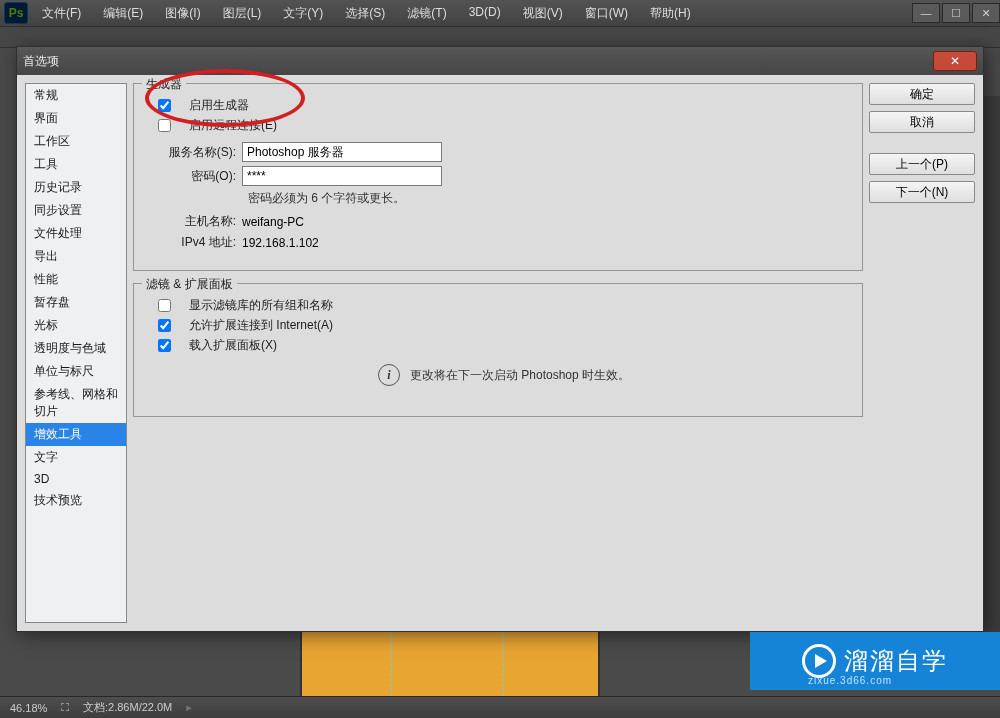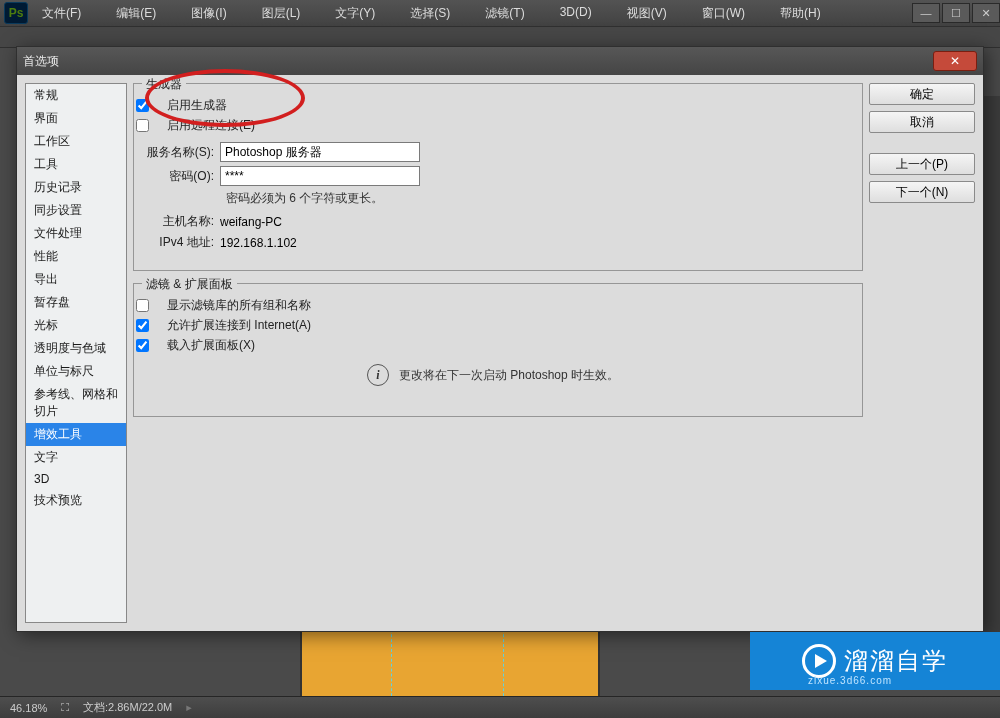--- a/index.html
+++ b/index.html
@@ -1,21 +1,21 @@
 <!DOCTYPE html>
 <html><head>
 <meta charset="utf-8">
 <style>
 * { box-sizing: border-box; margin: 0; padding: 0; font-family: "Microsoft YaHei", "SimSun", sans-serif; }
 html, body { width: 1000px; height: 718px; overflow: hidden; background: #3a3a3a; }
 
 
 .app-bar { height: 26px; background: linear-gradient(#535353, #424242); display: flex; align-items: center; color: #ddd; font-size: 12px; }
 .ps-logo { width: 24px; height: 22px; margin: 0 6px 0 4px; background: #001a33; border-radius: 3px; display: flex; align-items: center; justify-content: center; color:#4d7c0f; font-weight:bold; font-size:12px; border:1px solid #0a3a5c;}
-.menubar { display: flex; gap: 19px; }
+.menubar { display: flex; gap: 6px; }
 .menubar span { padding: 3px 8px; cursor: default; }
 .window-ctrls { margin-left: auto; display: flex; }
 .window-ctrls .ctrl { width: 28px; height: 20px; background: #5a5a5a; border:1px solid #2a2a2a; display:flex; align-items:center; justify-content:center; color:#ccc; font-size:11px; margin-left:2px; }
 
 
 .second-bar { height: 22px; background: #474747; border-top:1px solid #303030; border-bottom:1px solid #303030; }
 
 
 .workspace { position:absolute; top:48px; left:0; right:0; bottom:0; background:#4a4a4a; }
 .doc-frame { position:absolute; left:300px; top:540px; width:300px; height:120px; background:#e8a532; border:2px solid #333; }
@@ -46,21 +46,21 @@
 
 .sidebar { width:102px; border:1px solid #888; background:#eef0f1; font-size:12px; overflow:auto; }
 .sidebar-item { padding:3px 8px; cursor:default; color:#1a1a1a; }
 .sidebar-item.selected { background:#2a84e8; color:#fff; }
 
 .content { flex:1; position:relative; }
 
 .btn-col { width:106px; display:flex; flex-direction:column; gap:6px; }
 .win-btn { height:22px; border:1px solid #8a8a8a; background: linear-gradient(#f5f5f5,#dedede); border-radius:2px; font-size:12px; text-align:center; line-height:20px; }
 
-.group-box { border:1px solid #969696; margin-bottom:12px; position:relative; padding:10px 12px 12px 2px; font-size:12px; background:#dcdcdc; }
+.group-box { border:1px solid #969696; margin-bottom:12px; position:relative; padding:10px 12px 12px 24px; font-size:12px; background:#dcdcdc; }
 .group-box .legend { position:absolute; top:-8px; left:8px; background:#dcdcdc; padding:0 4px; font-size:12px; color:#222; }
 
 .form-row { display:flex; align-items:center; margin:4px 0; }
 .form-row .lbl { width:84px; text-align:right; padding-right:6px; color:#222; }
 .form-row input[type=text], .form-row input[type=password] { width:200px; height:20px; border:1px solid #7a7a7a; background:#fff; padding:0 4px; font-size:12px; }
 .hint { margin-left:90px; color:#333; }
 
 .chk-row { display:flex; align-items:center; gap:18px; margin:3px 0; font-size:12px; color:#222; }
 .chk-row input { width:13px; height:13px; }
 
@@ -115,22 +115,22 @@
   <div class="dialog-body">
 
     <div class="sidebar">
       <div class="sidebar-item">常规</div>
       <div class="sidebar-item">界面</div>
       <div class="sidebar-item">工作区</div>
       <div class="sidebar-item">工具</div>
       <div class="sidebar-item">历史记录</div>
       <div class="sidebar-item">同步设置</div>
       <div class="sidebar-item">文件处理</div>
+      <div class="sidebar-item">导出</div>
       <div class="sidebar-item">性能</div>
-      <div class="sidebar-item">导出</div>
       <div class="sidebar-item">暂存盘</div>
       <div class="sidebar-item">光标</div>
       <div class="sidebar-item">透明度与色域</div>
       <div class="sidebar-item">单位与标尺</div>
       <div class="sidebar-item">参考线、网格和切片</div>
       <div class="sidebar-item selected">增效工具</div>
       <div class="sidebar-item">文字</div>
       <div class="sidebar-item">3D</div>
       <div class="sidebar-item">技术预览</div>
     </div>

